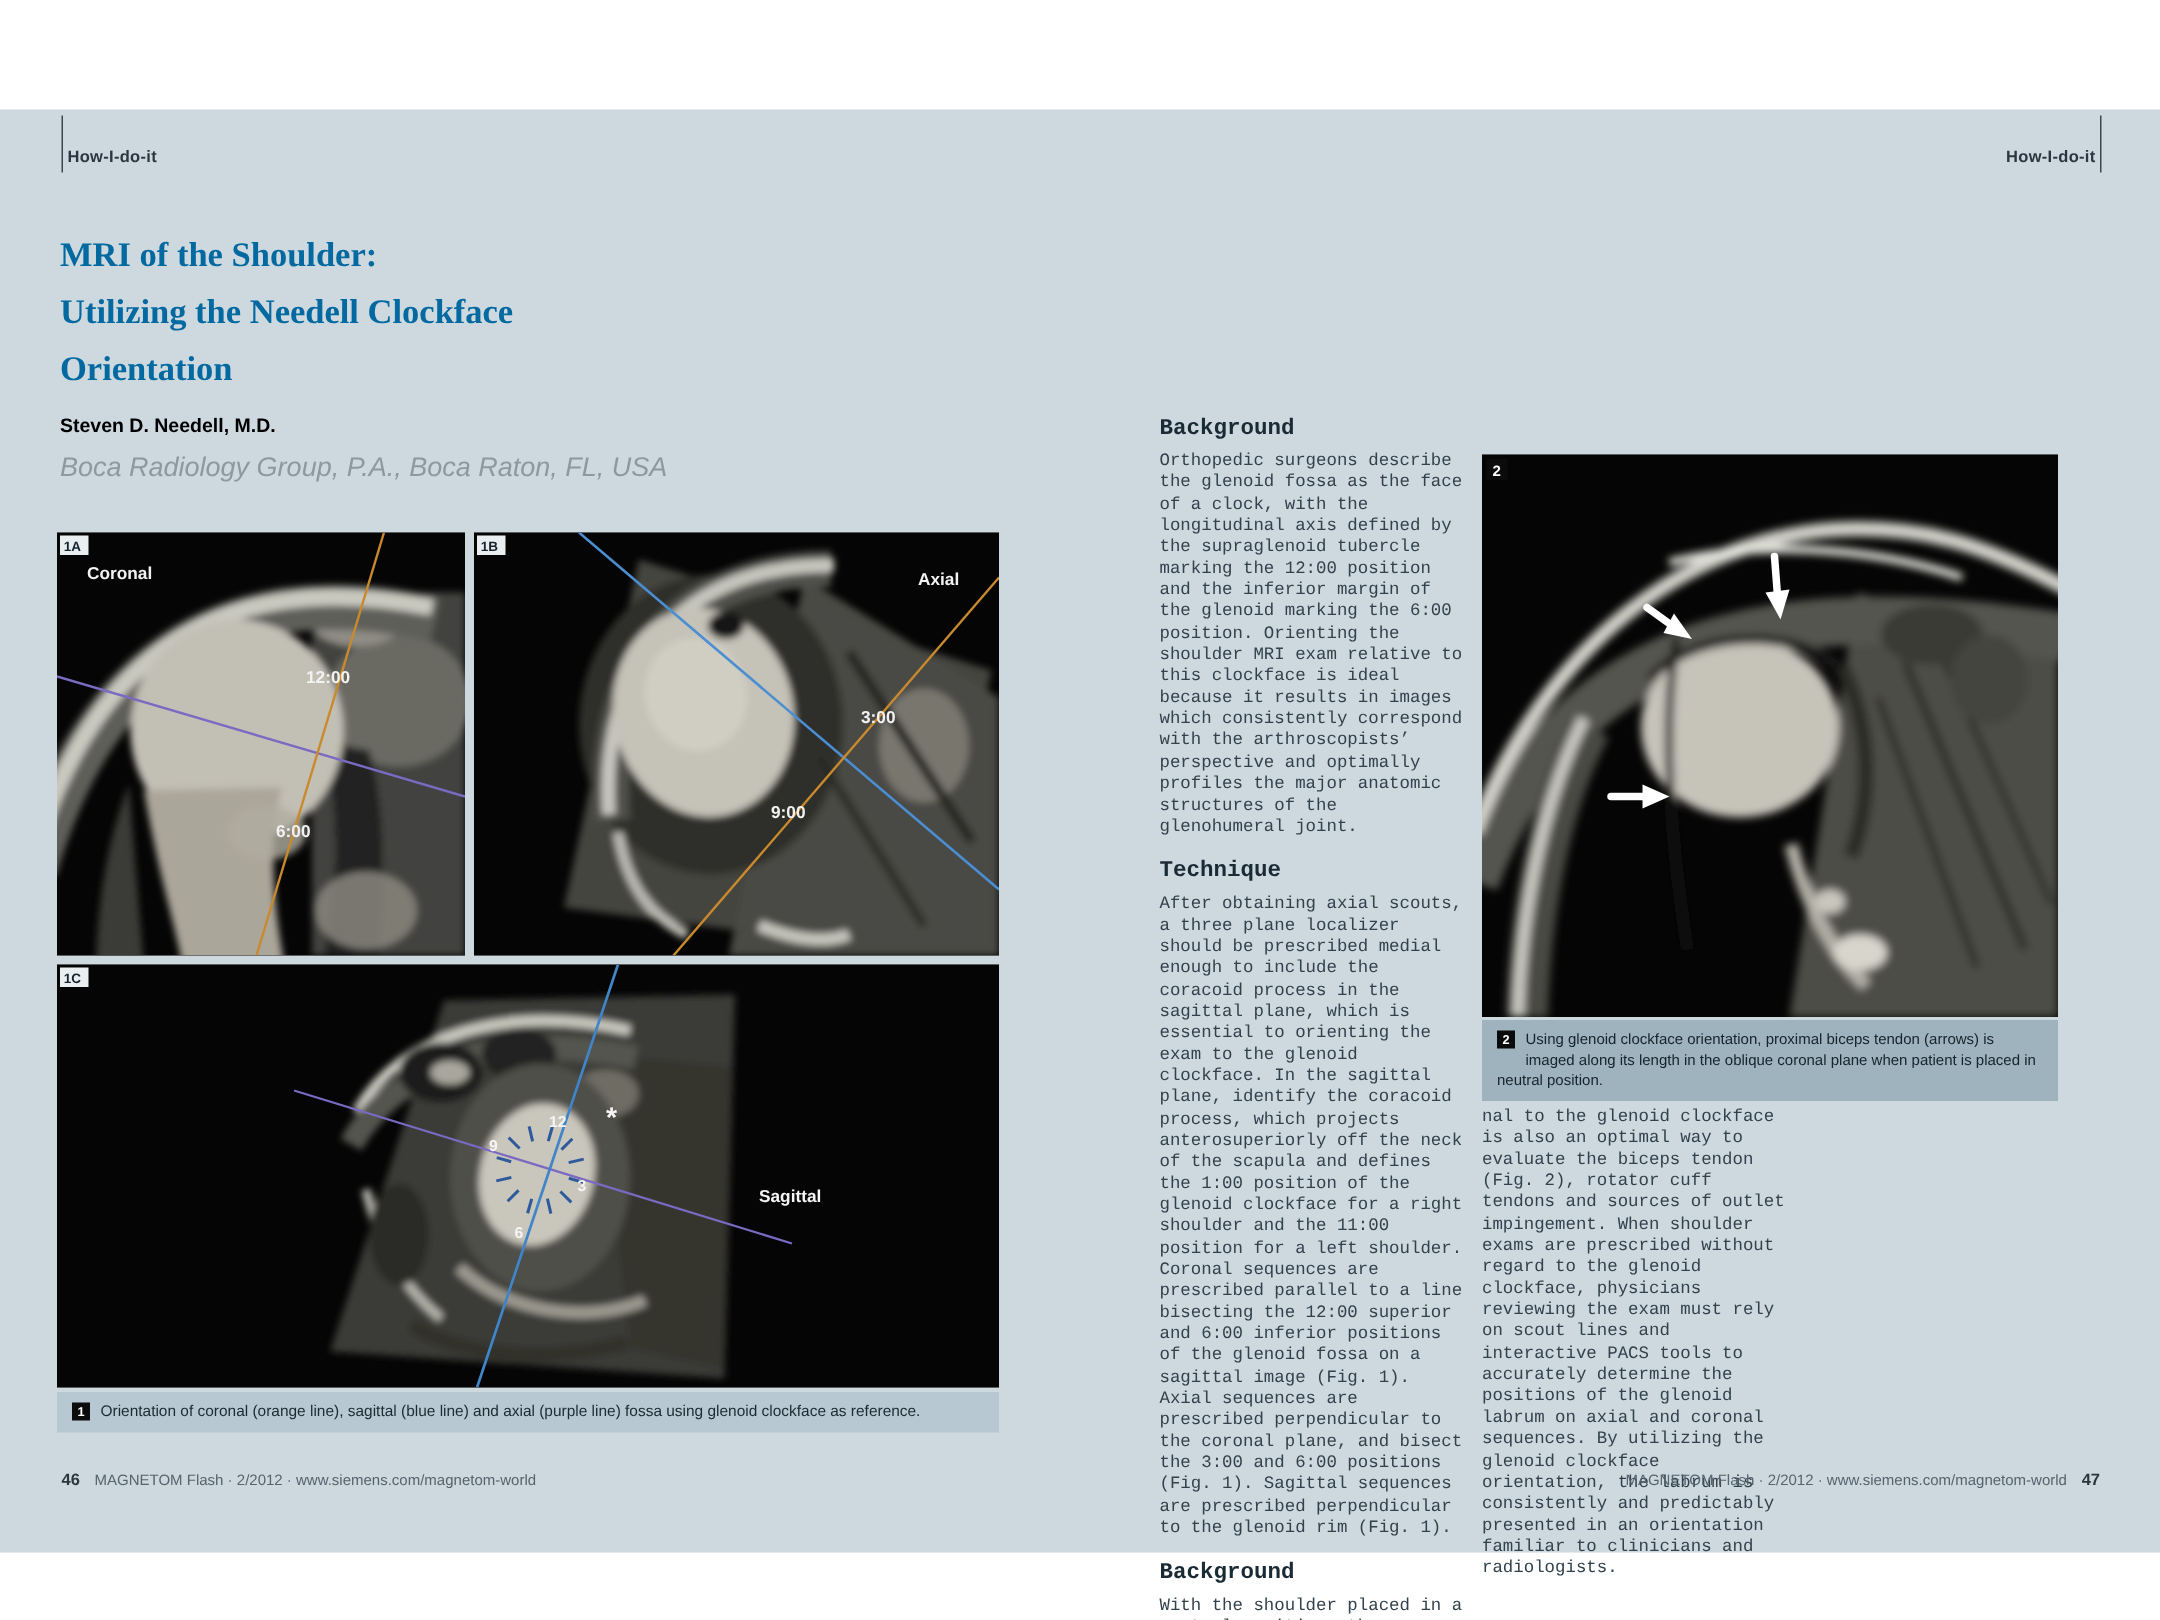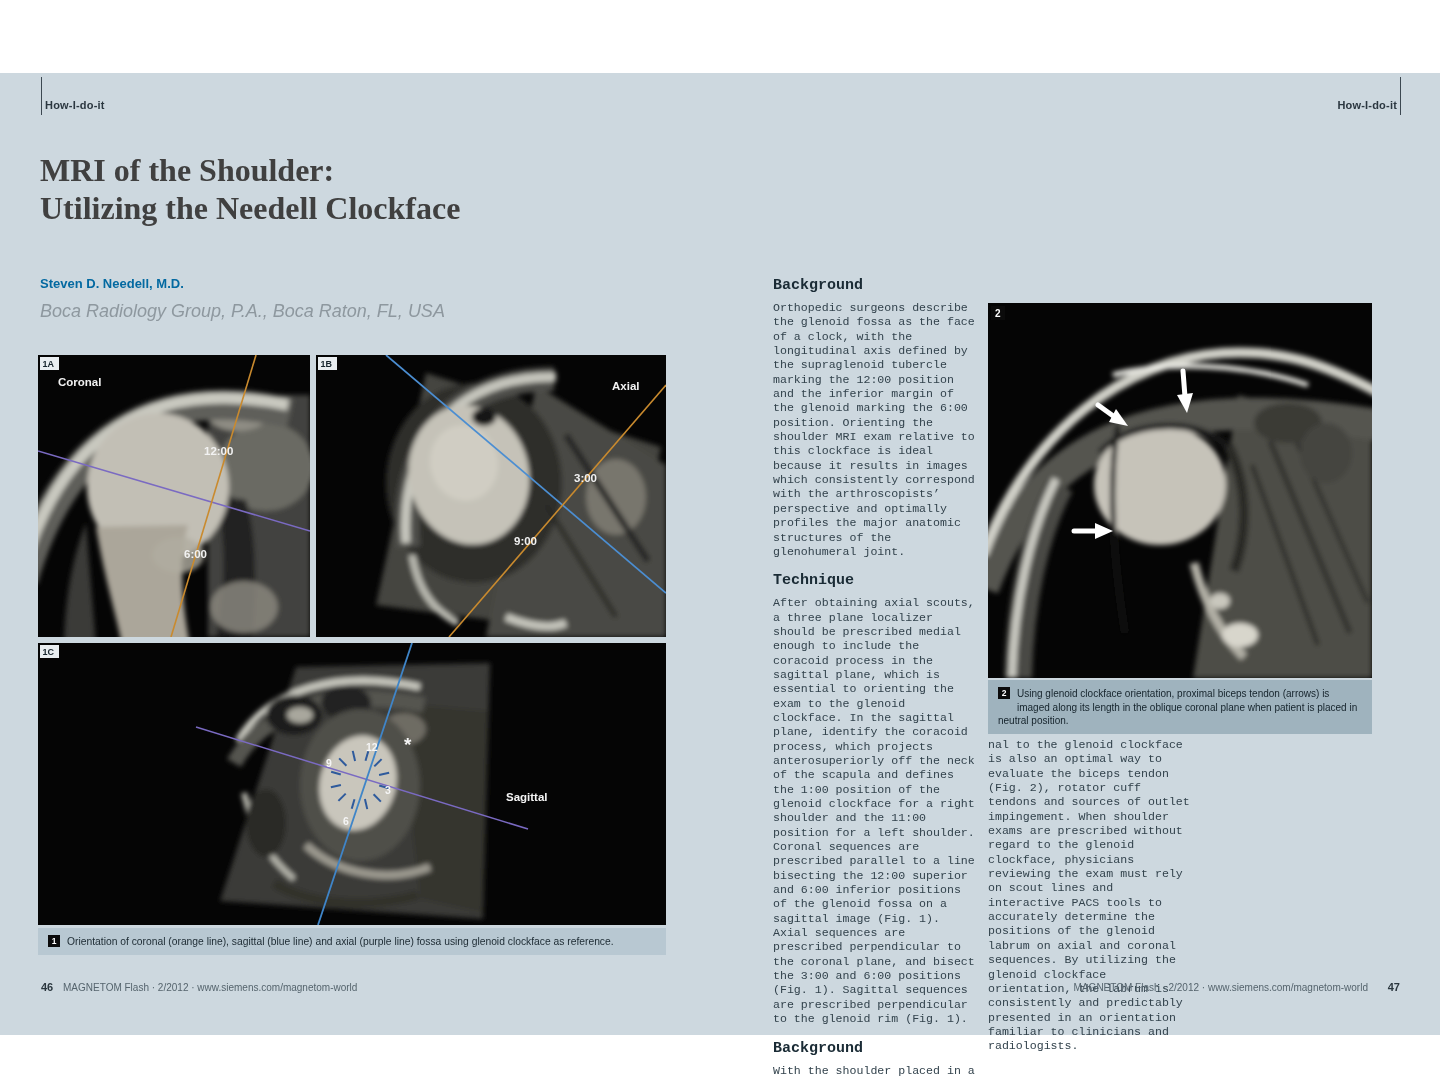--- a/index.html
+++ b/index.html
@@ -4,22 +4,22 @@
 <style>
   html,body{margin:0;padding:0;}
   body{width:1440px;height:1080px;background:#ffffff;font-family:"Liberation Sans",sans-serif;position:relative;overflow:hidden;}
   #stage{position:absolute;left:0;top:15px;width:1440px;height:1080px;background:#ffffff;}
   #page{position:absolute;left:0;top:58px;width:1440px;height:962px;background:#cdd8df;}
 
   .rule-v{position:absolute;width:1px;background:#3c4851;}
   .kicker{position:absolute;font-size:11px;font-weight:bold;color:#2b3740;letter-spacing:.2px;}
 
   .title{position:absolute;left:40px;top:78px;width:560px;font-family:"Liberation Serif",serif;
-         font-weight:bold;font-size:32px;line-height:38px;color:#404040;}
-  .author{position:absolute;left:40px;top:203px;font-size:13px;font-weight:bold;color:#0369a1;}
+         font-weight:bold;font-size:23px;line-height:38px;color:#0369a1;}
+  .author{position:absolute;left:40px;top:203px;font-size:13px;font-weight:bold;color:#000000;}
   .affil{position:absolute;left:40px;top:228px;font-size:18px;font-style:italic;color:#8e989f;}
 
   .panel{position:absolute;overflow:hidden;background:#050505;}
   .panel svg{display:block;}
 
   .capbar1{position:absolute;left:38px;top:855px;width:628px;min-height:27px;background:#b8c8d2;
             font-size:10.3px;color:#1c2a32;line-height:13px;}
   .capbar2{position:absolute;left:988px;top:607px;width:384px;min-height:38px;background:#9fb3be;
             font-size:10px;color:#15232b;line-height:13.5px;box-sizing:border-box;padding:7px 9px 6px 10px;}
   .figbadge{float:left;width:12px;height:12px;background:#0b0b0b;color:#fff;font-size:8.5px;font-weight:bold;
@@ -42,20 +42,21 @@
   <div id="page" data-name="page-background">
 
     <div class="rule-v" style="left:41px;top:4px;height:38px;" data-name="header-rule-left"></div>
     <div class="kicker" style="left:45px;top:26px;" data-name="section-kicker-left">How-I-do-it</div>
     <div class="rule-v" style="left:1400px;top:4px;height:38px;" data-name="header-rule-right"></div>
     <div class="kicker" style="left:1290px;top:26px;width:107px;text-align:right;" data-name="section-kicker-right">How-I-do-it</div>
 
     <div class="title" data-name="article-title">
       <div data-name="title-line-1">MRI of the Shoulder:</div>
       <div data-name="title-line-2">Utilizing the Needell Clockface</div>
+      <div data-name="title-line-3">Orientation</div>
     </div>
     <div class="author" data-name="author-name">Steven D. Needell, M.D.</div>
     <div class="affil" data-name="author-affiliation">Boca Radiology Group, P.A., Boca Raton, FL, USA</div>
 
     <div class="panel" style="left:38px;top:282px;width:272px;height:282px;" data-name="figure1-panel-coronal">
       <svg width="272" height="282" viewBox="0 0 272 282" data-name="mri-coronal-image">
         <defs>
             <filter id="fA" x="-20%" y="-20%" width="140%" height="140%">
               <feGaussianBlur stdDeviation="2.6"></feGaussianBlur>
             </filter>
@@ -259,17 +260,17 @@
     <div class="col" style="left:988px;top:665px;" data-name="text-column-2">
       <p data-name="continuation-paragraph">nal to the glenoid clockface is also an optimal way to evaluate the biceps tendon (Fig. 2), rotator cuff tendons and sources of outlet impingement. When shoulder exams are prescribed without regard to the glenoid clockface, physicians reviewing the exam must rely on scout lines and interactive PACS tools to accurately determine the positions of the glenoid labrum on axial and coronal sequences. By utilizing the glenoid clockface orientation, the labrum is consistently and predictably presented in an orientation familiar to clinicians and radiologists.</p>
     </div>
 
     <div class="footer" style="left:41px;" data-name="footer-left">
       <span class="pg" data-name="page-number-left">46</span>
       <span style="margin-left:7px;" data-name="footer-left-text">MAGNETOM Flash · 2/2012 · www.siemens.com/magnetom-world</span>
     </div>
     <div class="footer" style="left:1000px;width:400px;text-align:right;" data-name="footer-right">
       <span data-name="footer-right-text">MAGNETOM Flash · 2/2012 · www.siemens.com/magnetom-world</span>
-      <span class="pg" style="margin-left:17px;" data-name="page-number-right">47</span>
+      <span class="pg" style="margin-left:7px;" data-name="page-number-right">47</span>
     </div>
 
   </div>
 </div>
 
 </body></html>

